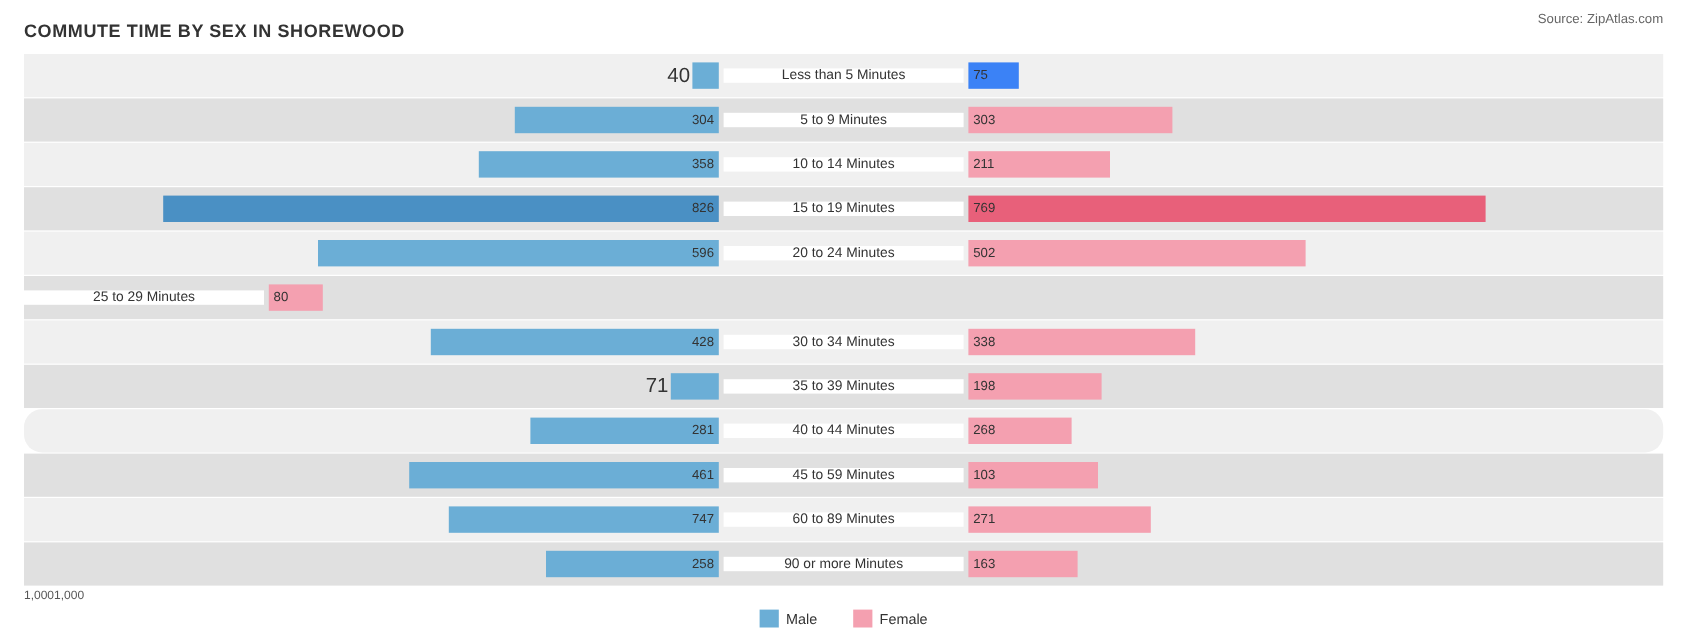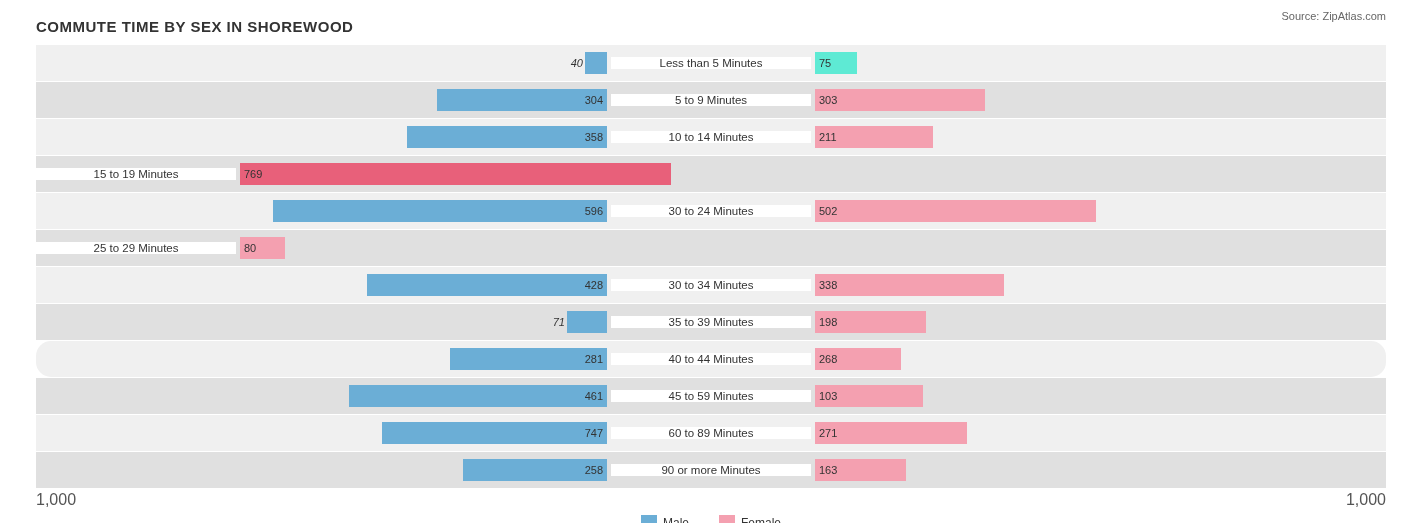--- a/index.html
+++ b/index.html
@@ -6,21 +6,21 @@
     body {
       font-family: Arial, sans-serif;
       background: #fff;
       width: 1406px;
       height: 523px;
       overflow: hidden;
     }
     .container {
       width: 1406px;
       height: 500px;
-      padding: 18px 20px 30px 36px;
+      padding: 18px 20px 30px 20px;
       position: relative;
     }
     .title {
       font-size: 15px;
       font-weight: bold;
       text-transform: uppercase;
       color: #333;
       letter-spacing: 0.5px;
       margin-bottom: 10px;
     }
@@ -90,25 +90,24 @@
       left: 0;
     }
     .bar-val {
       font-size: 11px;
       color: #333;
       white-space: nowrap;
       font-weight: normal;
     }
     .bar-val-outside-left {
       position: absolute;
-      font-size: 11px;
+      font-size: 17px;
       color: #333;
       white-space: nowrap;
       right: calc(100% + 2px);
-      font-style: italic;
     }
     .left-section-inner {
       position: relative;
       display: flex;
       align-items: center;
       justify-content: flex-end;
       width: 100%;
       height: 22px;
     }
     .right-section-inner {
@@ -132,23 +131,22 @@
       gap: 6px;
       font-size: 12px;
       color: #333;
     }
     .legend-box {
       width: 16px;
       height: 16px;
     }
     .axis-labels {
       display: flex;
-      justify-content: space-between;
       padding: 0 0;
-      font-size: 16px;
+      font-size: 10px;
       color: #555;
       margin-top: 2px;
     }
     .chart-wrapper {
       display: flex;
       flex-direction: column;
       margin-top: 4px;
     }
   </style>
 </head>
@@ -164,21 +162,21 @@
       <div class="left-section">
         <div class="left-section-inner">
           <div class="bar-male" style="width:22px; background: #6baed6;">
             <span class="bar-val-outside-left">40</span>
           </div>
         </div>
       </div>
       <div class="label-cell">Less than 5 Minutes</div>
       <div class="right-section">
         <div class="right-section-inner">
-          <div class="bar-female" style="width:42px; background: #5eead4;">
+          <div class="bar-female" style="width:42px; background: #3b82f6;">
             <span class="bar-val">75</span>
           </div>
         </div>
       </div>
     </div>
       <div class="row" style="background: rgb(224, 224, 224);">
       <div class="left-section">
         <div class="left-section-inner">
           <div class="bar-male" style="width:170px; background: #6baed6;">
             <span class="bar-val">304</span>
@@ -205,38 +203,45 @@
       <div class="label-cell">10 to 14 Minutes</div>
       <div class="right-section">
         <div class="right-section-inner">
           <div class="bar-female" style="width:118px; background: #f4a0b0;">
             <span class="bar-val">211</span>
           </div>
         </div>
       </div>
     </div>
       <div class="row" style="background: rgb(224, 224, 224);">
+      <div class="left-section">
+        <div class="left-section-inner">
+          <div class="bar-male" style="width:463px; background: #4a90c4;">
+            <span class="bar-val">826</span>
+          </div>
+        </div>
+      </div>
       <div class="label-cell">15 to 19 Minutes</div>
       <div class="right-section">
         <div class="right-section-inner">
           <div class="bar-female" style="width:431px; background: #e8607a;">
             <span class="bar-val">769</span>
           </div>
         </div>
       </div>
     </div>
       <div class="row" style="background: rgb(240, 240, 240);">
       <div class="left-section">
         <div class="left-section-inner">
           <div class="bar-male" style="width:334px; background: #6baed6;">
             <span class="bar-val">596</span>
           </div>
         </div>
       </div>
-      <div class="label-cell">30 to 24 Minutes</div>
+      <div class="label-cell">20 to 24 Minutes</div>
       <div class="right-section">
         <div class="right-section-inner">
           <div class="bar-female" style="width:281px; background: #f4a0b0;">
             <span class="bar-val">502</span>
           </div>
         </div>
       </div>
     </div>
       <div class="row" style="background: rgb(224, 224, 224);">
       <div class="label-cell">25 to 29 Minutes</div>

